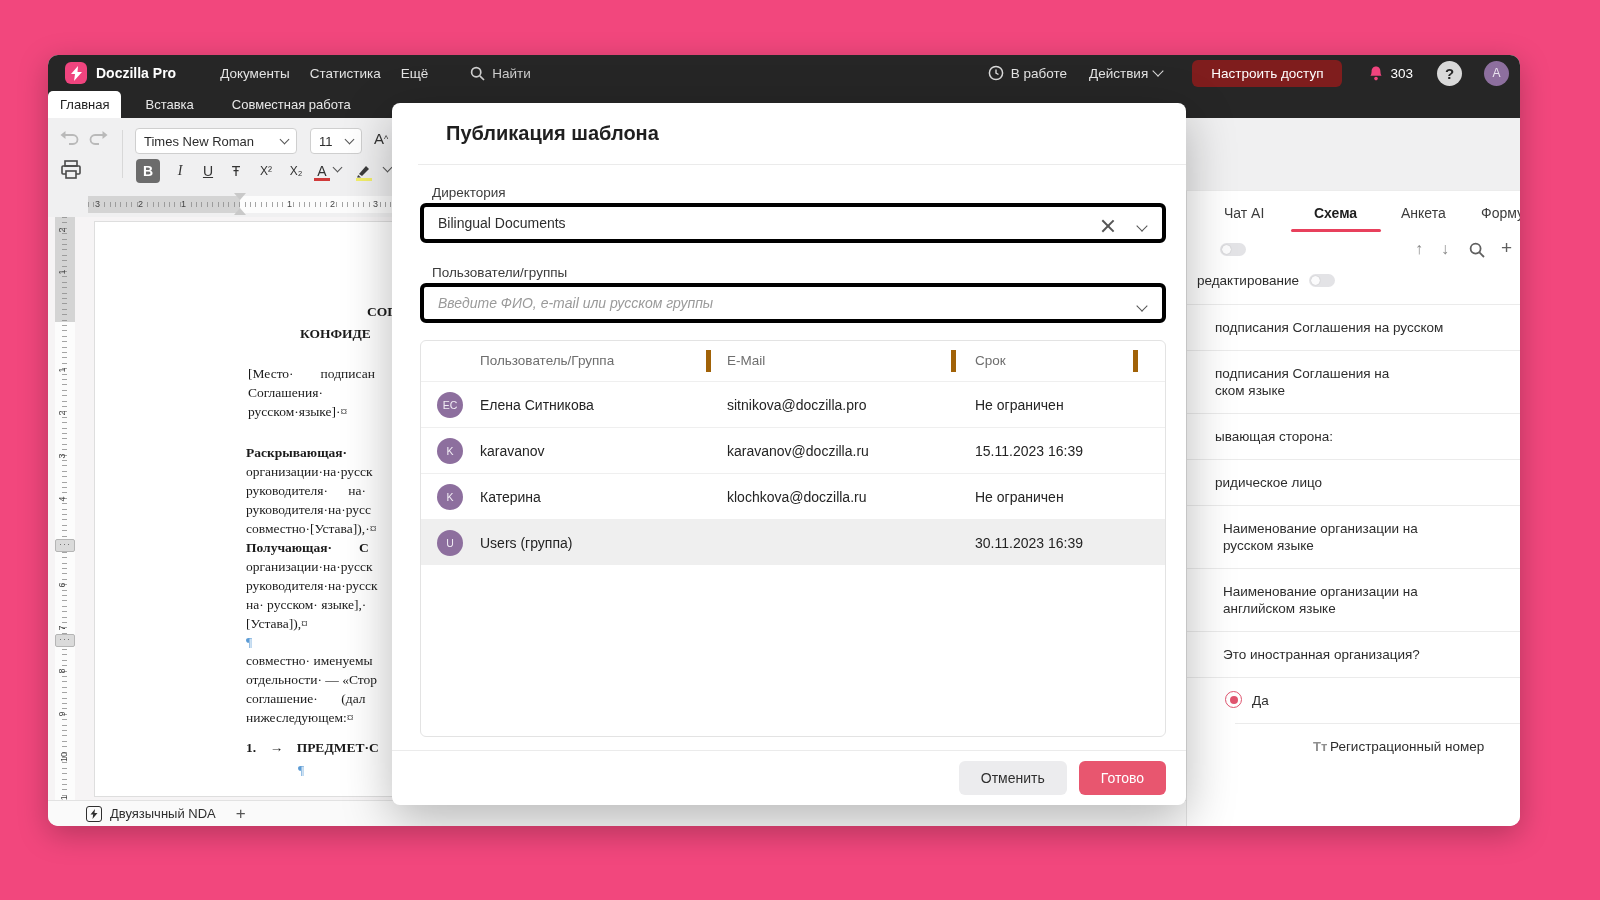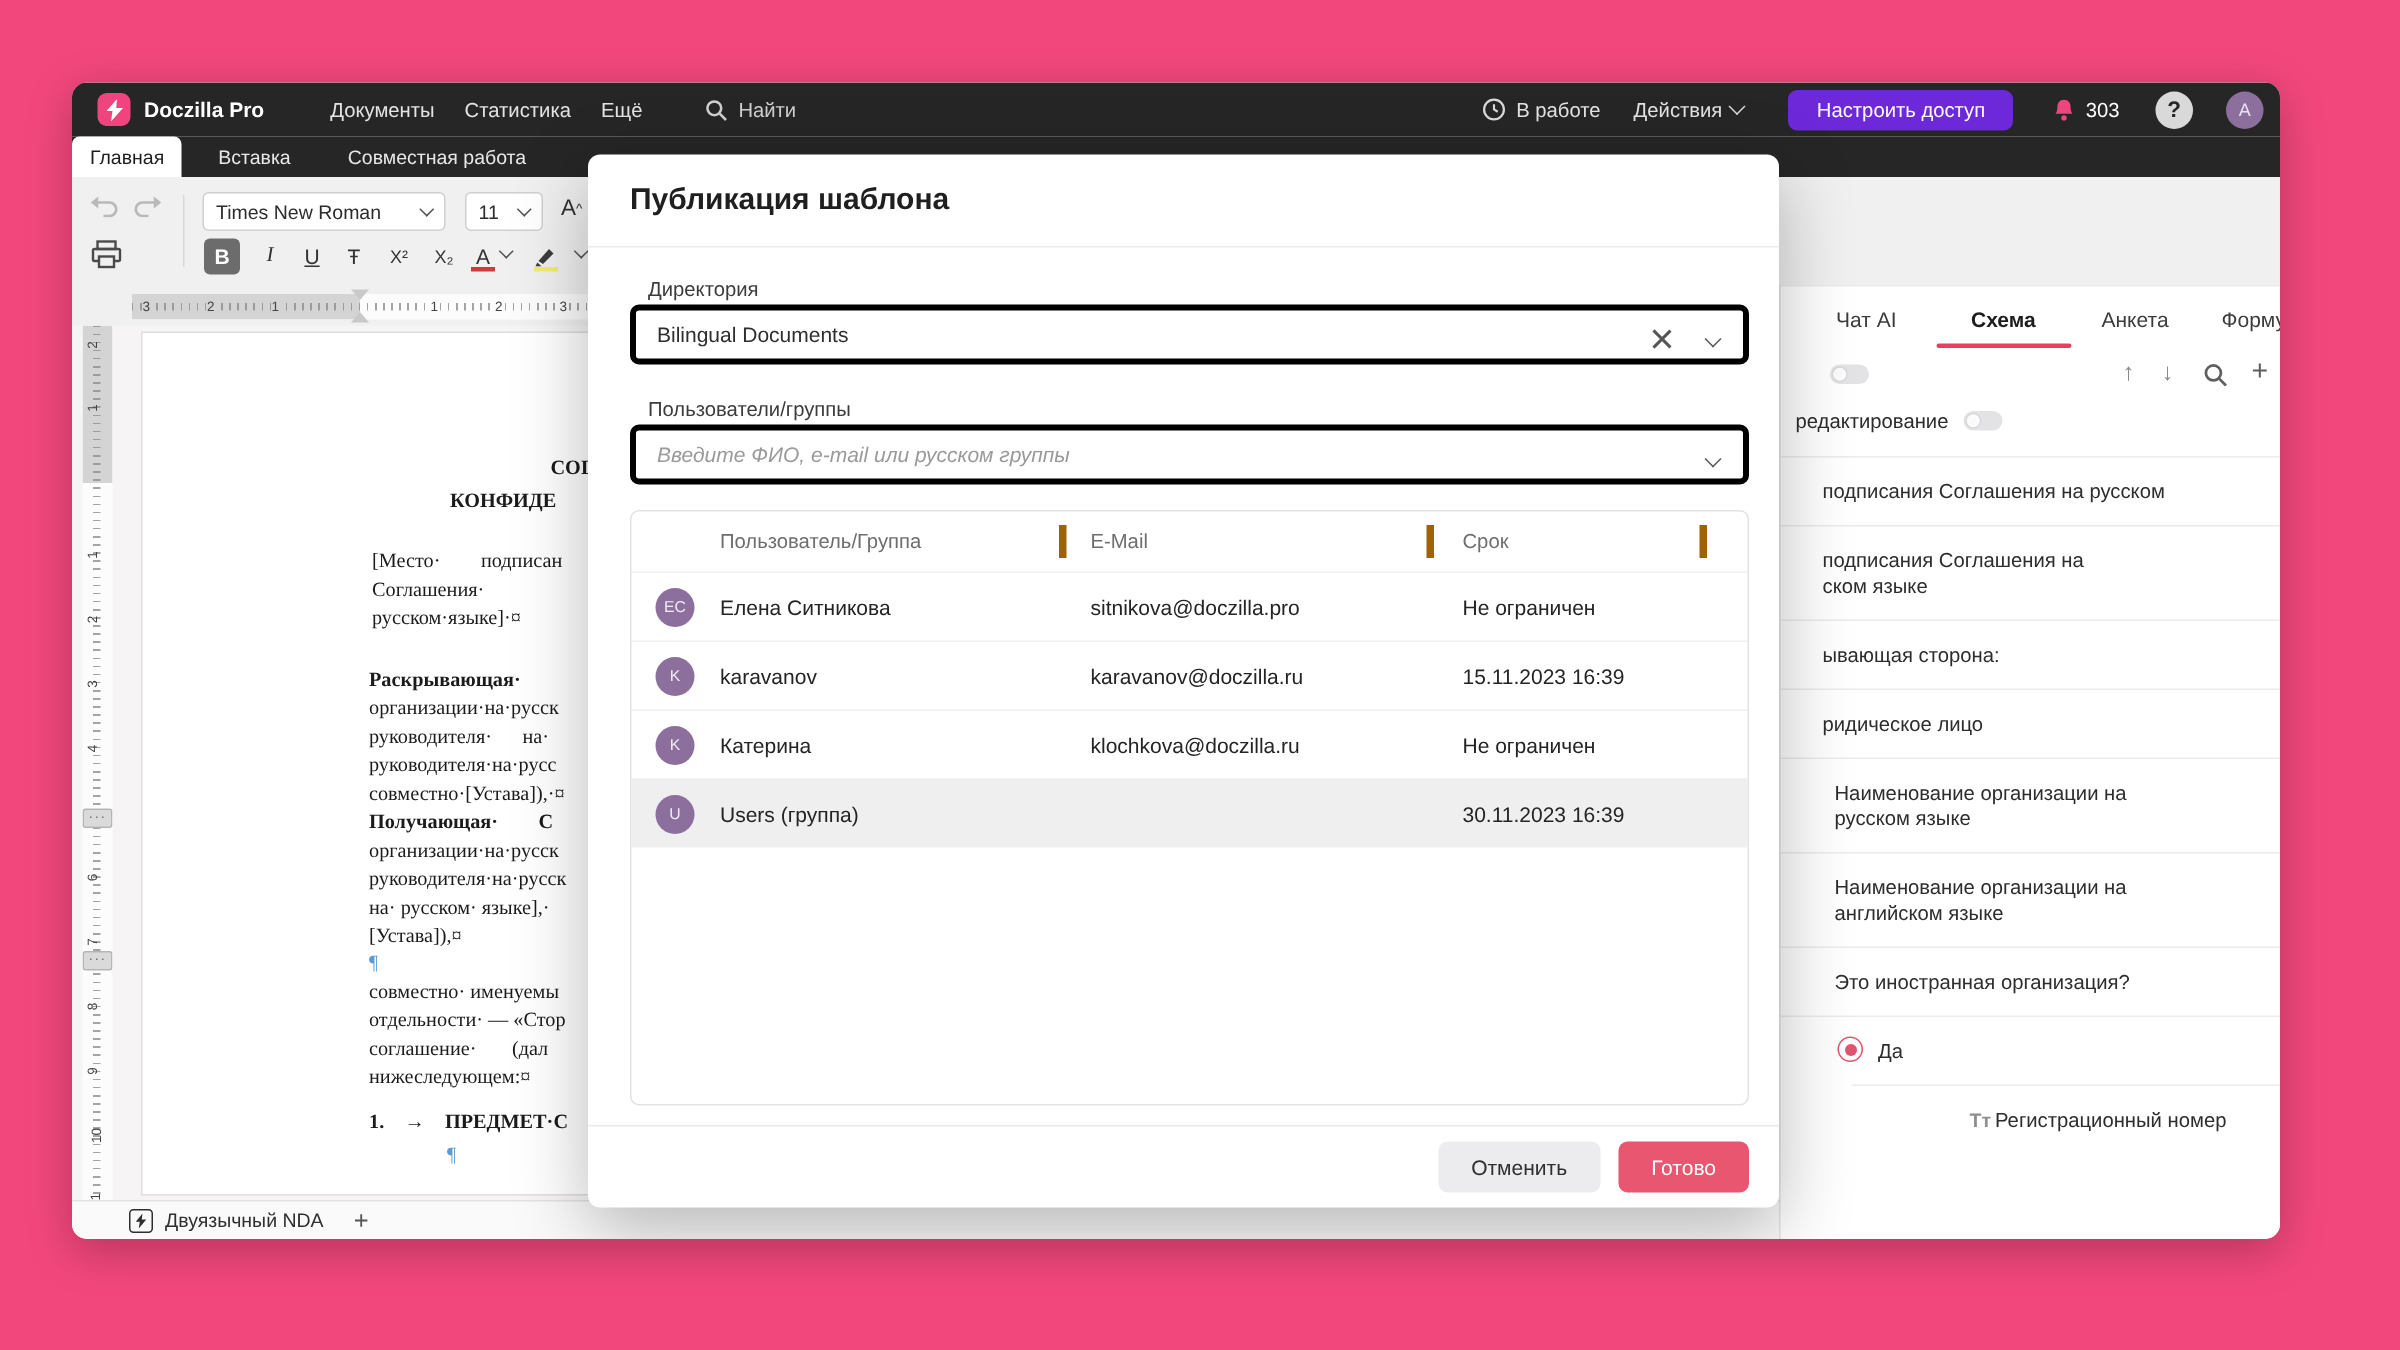--- a/index.html
+++ b/index.html
@@ -15,21 +15,21 @@
   .logo-box { width:22px; height:22px; border-radius:6px; background:#f0447e; margin-left:17px;
     display:flex; align-items:center; justify-content:center; flex:0 0 auto; }
   .brand { color:#fff; font-weight:bold; font-size:14px; margin-left:9px; margin-right:44px; }
   .menu-item { margin-right:20px; cursor:default; }
   .search-wrap { display:flex; align-items:center; gap:7px; margin-left:22px; color:#cfcfcf; }
   .topbar-right { margin-left:auto; display:flex; align-items:center; gap:0; }
   .status-wrap { display:flex; align-items:center; gap:7px; margin-right:22px; }
   .actions-wrap { display:flex; align-items:center; gap:6px; margin-right:30px; }
   .chev { width:8px; height:8px; border-right:1.6px solid #d9d9d9; border-bottom:1.6px solid #d9d9d9;
     transform:rotate(45deg); margin-top:-4px; }
-  .access-btn { background:#6d28d9; color:#fff; border:none; border-radius:6px; height:27px;
+  .access-btn { background:#7f1d1d; color:#fff; border:none; border-radius:6px; height:27px;
     padding:0 19px; font-size:13.5px; font-family:inherit; margin-right:26px; cursor:pointer; }
   .bell-wrap { display:flex; align-items:center; gap:6px; color:#fff; margin-right:24px; }
   .help-circle { width:25px; height:25px; border-radius:50%; background:#d9d9d9; color:#262626;
     font-weight:bold; font-size:15px; display:flex; align-items:center; justify-content:center; margin-right:22px; }
   .avatar-circle { width:25px; height:25px; border-radius:50%; background:#8f749c0; background:#8d6f9e;
     color:#e9e2ee; font-size:12px; display:flex; align-items:center; justify-content:center; margin-right:11px; }
 
   
   .tabstrip { position:absolute; left:0; top:36px; width:100%; height:27px; background:#262626; display:flex; }
   .rtab { height:27px; display:flex; align-items:center; padding:0 12px; font-size:13px; color:#e8e8e8; }
@@ -97,21 +97,21 @@
   .rp-item { border-top:1px solid #ebebeb; font-size:13.5px; color:#2d2d2d; padding:14px 10px 14px 28px;
     white-space:pre-line; line-height:17px; position:relative; }
   .rp-item.ind1 { padding-left:36px; }
   .radio-outer { position:absolute; left:38px; top:13px; width:17px; height:17px; border-radius:50%;
     border:1.6px solid #e0556f; display:flex; align-items:center; justify-content:center; }
   .radio-dot { width:8px; height:8px; border-radius:50%; background:#e0556f; }
   .tt-glyph { position:absolute; left:78px; top:14px; color:#8f8f8f; font-size:13px; font-weight:bold; }
 
   
   .modal { position:absolute; left:344px; top:48px; width:794px; height:702px; background:#fff;
-    border-radius:8px; box-shadow:0 14px 50px rgba(0,0,0,.28); }
+    border-radius:8px; box-shadow:0 14px 50px rgba(0,0,0,.28);padding-left:26px; }
   .modal-header { height:62px; border-bottom:1px solid #ebebeb; display:flex; align-items:center; padding:0 28px; }
   .modal-title { font-size:20px; font-weight:bold; color:#1f1f1f; }
   .fld-label { position:absolute; left:40px; font-size:13.5px; color:#3c3c3c; }
   .inp { position:absolute; left:28px; width:746px; height:40px; border:4px solid #000000; border-radius:6px;
     background:#fff; display:flex; align-items:center; padding:0 14px; font-size:14px; color:#2e2e2e; }
   .inp .ph { color:#9a9a9a; font-style:italic; }
   .inp-chev { position:absolute; right:16px; top:15px; width:8px; height:8px;
     border-right:1.6px solid #555; border-bottom:1.6px solid #555; transform:rotate(45deg); }
   .inp-x { position:absolute; right:46px; top:11px; width:16px; height:16px; }
   .inp-x:before,.inp-x:after { content:""; position:absolute; left:7px; top:0; width:1.8px; height:16px; background:#555; }

